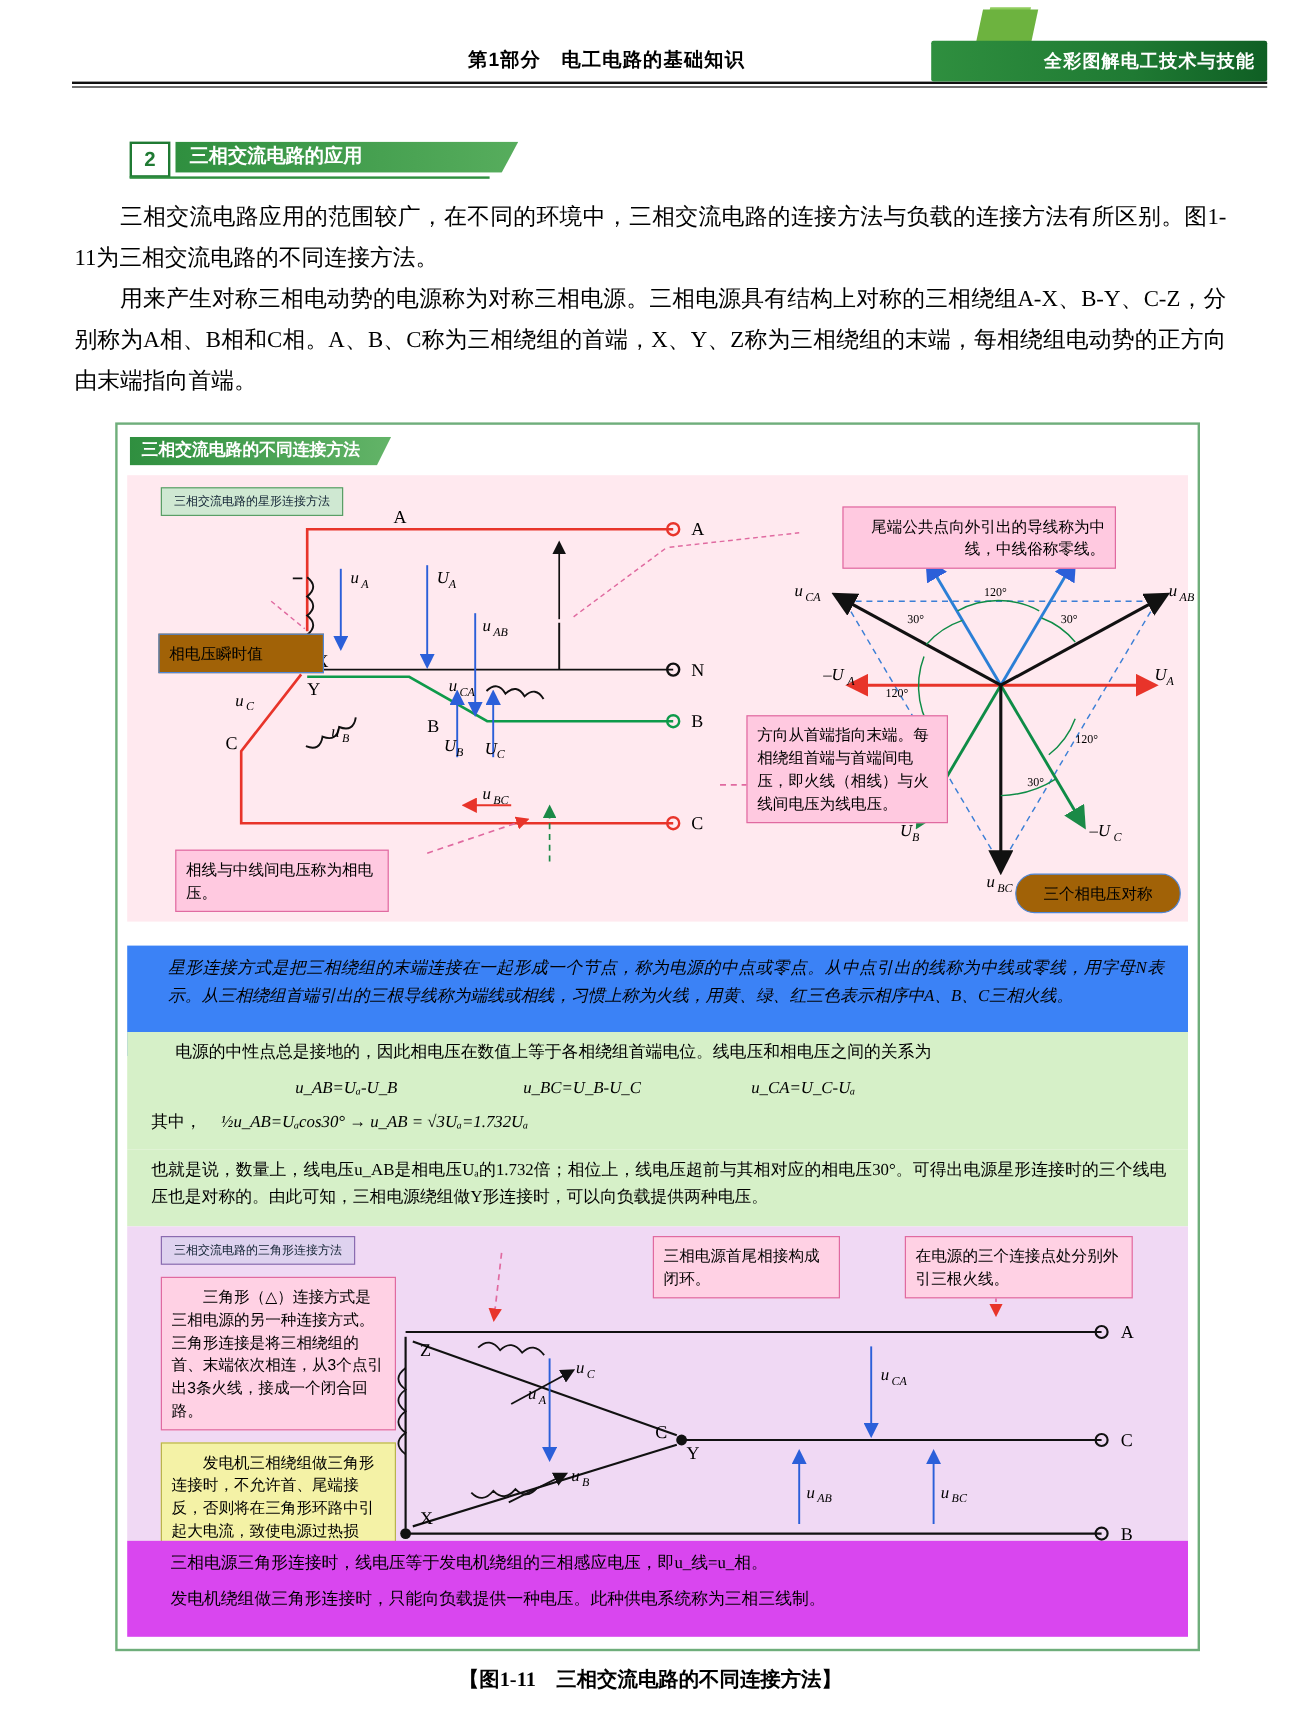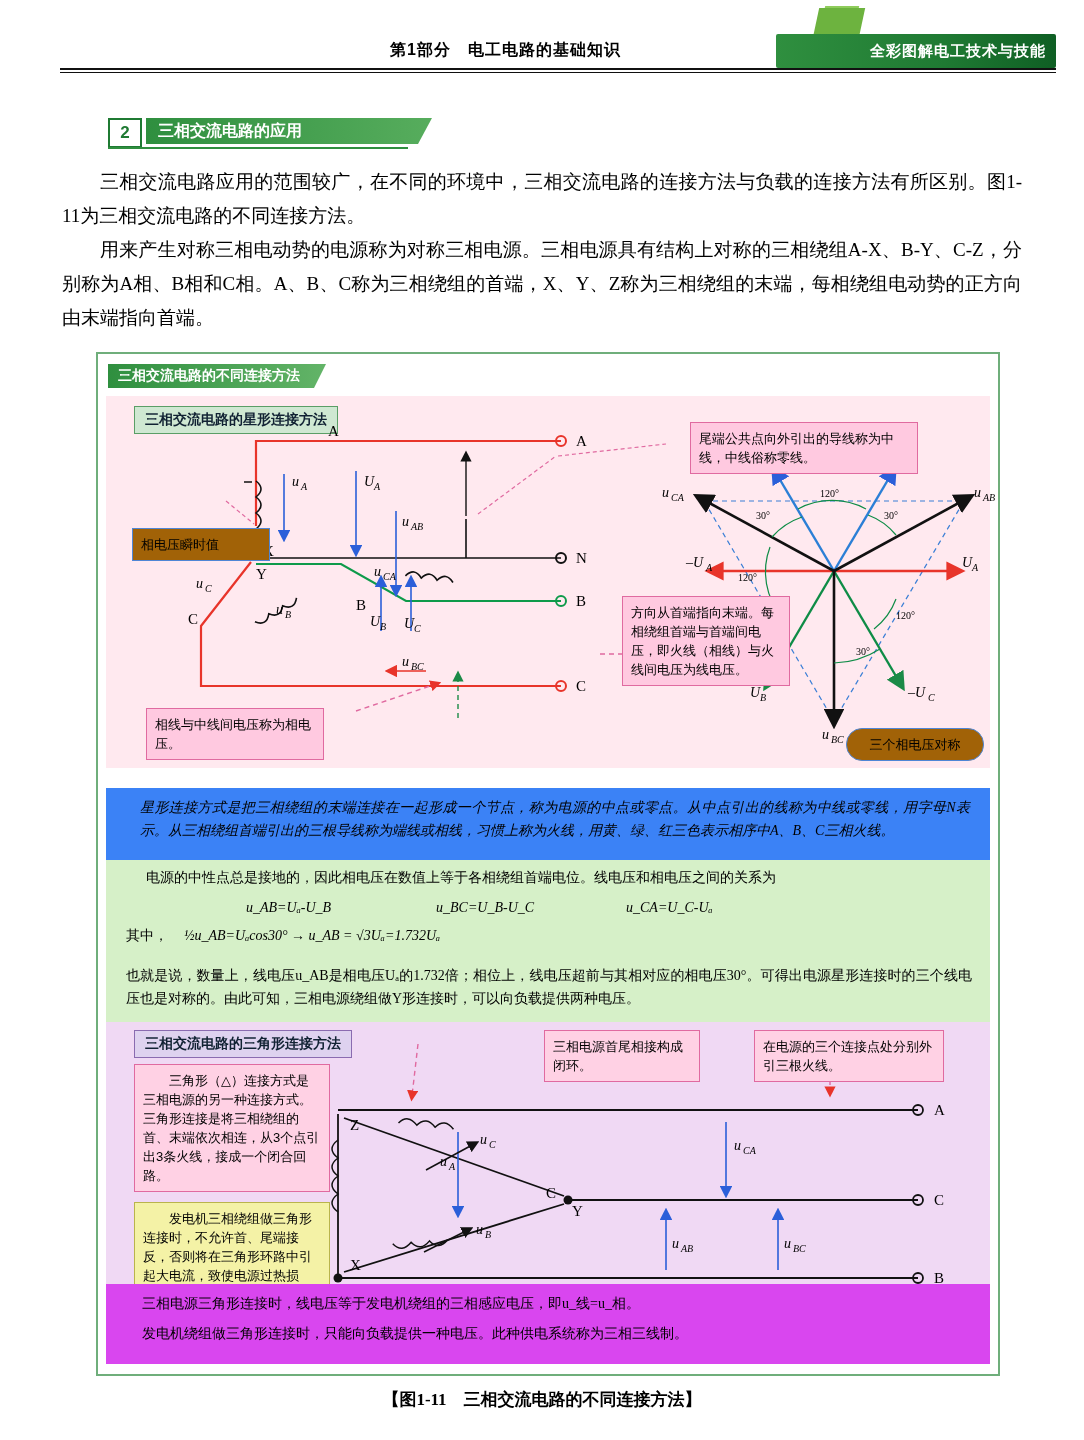--- a/index.html
+++ b/index.html
@@ -76,21 +76,21 @@
 
   
   .panel-star{position:absolute;left:8px;top:42px;width:884px;height:372px;background:#ffe9ef;}
   .panel-note1{position:absolute;left:8px;top:434px;width:884px;height:92px;background:#3b82f6;font-style:italic;}
   .panel-note2{position:absolute;left:8px;top:506px;width:884px;height:98px;background:#d6f0c8;}
   .panel-note3{position:absolute;left:8px;top:604px;width:884px;height:64px;background:#d6f0c8;}
   .panel-tri{position:absolute;left:8px;top:668px;width:884px;height:262px;background:#f0d9f4;}
   .panel-note4{position:absolute;left:8px;top:930px;width:884px;height:80px;background:#d946ef;}
 
   .sub-label{
-    position:absolute;font-size:14px;font-weight:bold;padding:4px 10px;
+    position:absolute;font-size:10px;font-weight:normal;padding:4px 10px;
     font-family:"Liberation Sans","DejaVu Sans",sans-serif;
   }
   .sub-green{background:#cfe8d2;border:1px solid #5a9e66;color:#123;}
   .sub-purple{background:#ded2ef;border:1px solid #8a6bb0;color:#123;}
 
   .callout{
     position:absolute;font-size:13px;line-height:19px;padding:6px 8px;
     font-family:"Liberation Sans","DejaVu Sans",sans-serif;
   }
   .c-pink{background:#ffc9e0;border:1px solid #e06aa0;}
@@ -275,21 +275,21 @@
             <text class="lbl-i sm" x="-128" y="0">A</text>
           <text class="lbl-i" x="-84" y="126">U</text>
             <text class="lbl-i sm" x="-74" y="130">B</text>
           <text class="lbl-i" x="74" y="126">–U</text>
             <text class="lbl-i sm" x="94" y="130">C</text>
         </g>
       </svg>
 
       <div class="callout c-blue" style="left:26px;top:132px;width:120px;">相电压瞬时值</div>
 
-      <div class="callout c-pink" style="left:584px;top:26px;width:210px;">尾端公共点向外引出的导线称为中线，中线俗称零线。</div>
+      <div class="callout c-pink" style="left:596px;top:26px;width:210px;text-align:right;">尾端公共点向外引出的导线称为中线，中线俗称零线。</div>
 
       <div class="callout c-pink" style="left:516px;top:200px;width:150px;">方向从首端指向末端。每相绕组首端与首端间电压，即火线（相线）与火线间电压为线电压。</div>
 
       <div class="callout c-pink" style="left:40px;top:312px;width:160px;">相线与中线间电压称为相电压。</div>
 
       <div class="callout c-blue" style="left:740px;top:332px;width:120px;text-align:center;border-radius:16px;">三个相电压对称</div>
     </div>
 
     <div class="panel-note1">
       <div class="notetext" style="left:34px;top:8px;width:830px;">星形连接方式是把三相绕组的末端连接在一起形成一个节点，称为电源的中点或零点。从中点引出的线称为中线或零线，用字母N表示。从三相绕组首端引出的三根导线称为端线或相线，习惯上称为火线，用黄、绿、红三色表示相序中A、B、C三相火线。</div>

